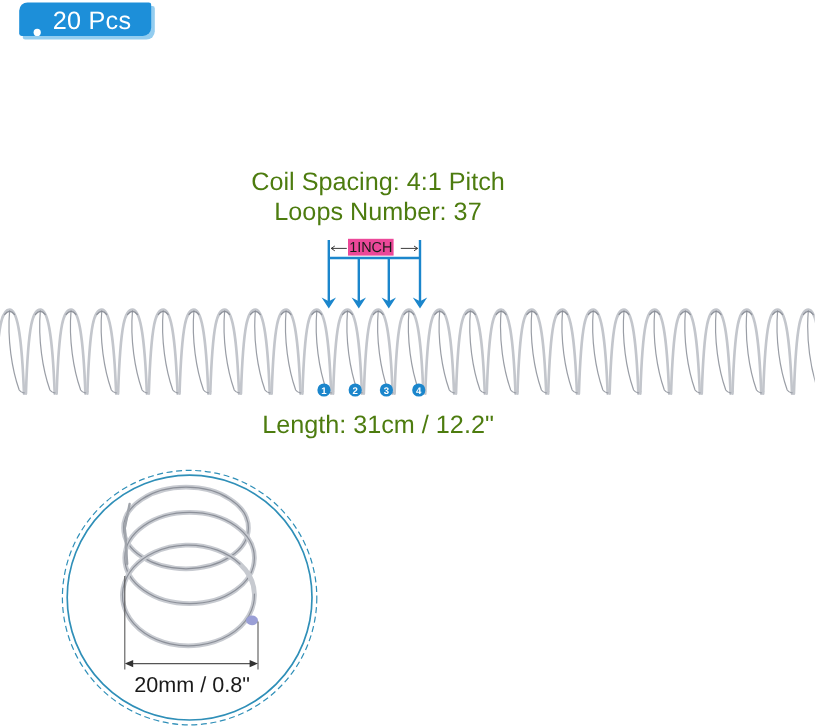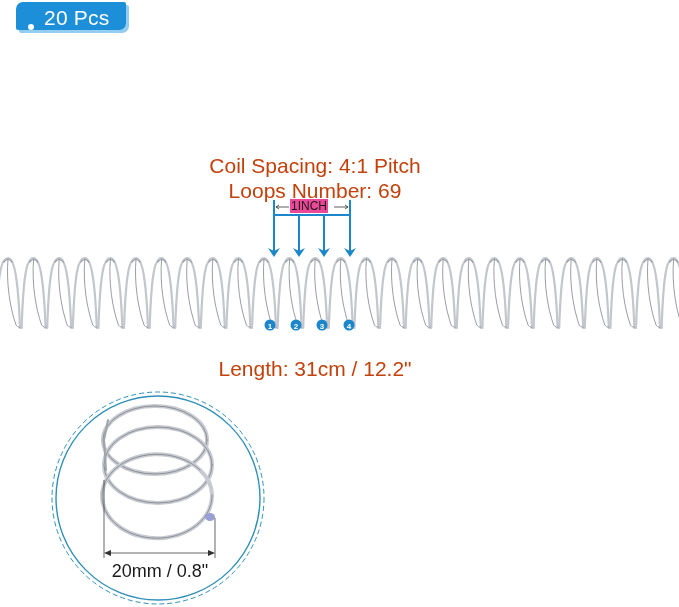--- a/index.html
+++ b/index.html
@@ -3,35 +3,35 @@
 <meta charset="utf-8">
 <style>
   html, body { margin: 0; padding: 0; background: #ffffff; }
   body { width: 679px; height: 607px; position: relative; overflow: hidden;
          font-family: "Liberation Sans", sans-serif; color: #1a1a1a; }
   .qty-badge { position: absolute; left: 16px; top: 2px; width: 110px; height: 28px;
                background: #1d8fd9; border-radius: 7px 2px 7px 2px;
                box-shadow: 3px 3px 0 #93cdf0; color: #fff; display: flex; align-items: flex-end; }
   .qty-badge .dot { width: 6px; height: 6px; border-radius: 50%; background: #fff; margin-left: 12px; margin-right: 10px; }
   .qty-badge .txt { font-size: 21px; letter-spacing: 0.2px; }
-  .centered { position: absolute; transform: translateX(-50%); white-space: nowrap; font-size: 21px; color: #c2410c; margin-top: 14px; }
+  .centered { position: absolute; transform: translateX(-50%); white-space: nowrap; font-size: 21px; color: #4d7c0f; }
   .inch-label { position: absolute; font-size: 12px; color: #1a1a1a; top: 199px; left: 290px; background:#ec4899; padding: 0 1px; }
   svg { position: absolute; left: 0; top: 0; }
   .dim-label { position: absolute; font-size: 18px; color: #1a1a1a; transform: translateX(-50%); white-space: nowrap; }
 </style>
 </head>
 <body>
 
 <div class="qty-badge">
   <span class="dot"></span>
   <span class="txt">20 Pcs</span>
 </div>
 
 <div class="centered" style="left:315px; top:140px;">Coil Spacing: 4:1 Pitch</div>
-<div class="centered" style="left:315px; top:165px;">Loops Number: 69</div>
+<div class="centered" style="left:315px; top:165px;">Loops Number: 37</div>
 
 <svg width="679" height="607" viewBox="0 0 679 607">
   <defs>
     <marker id="arrowhead" markerWidth="8" markerHeight="8" refX="4" refY="4" orient="auto">
       <path d="M0,0 L8,4 L0,8 Z" fill="#1b86cc"></path>
     </marker>
     <marker id="tick-l" markerWidth="6" markerHeight="6" refX="0" refY="3" orient="auto">
       <path d="M6,0 L0,3 L6,6" fill="none" stroke="#333" stroke-width="1"></path>
     </marker>
   </defs>

